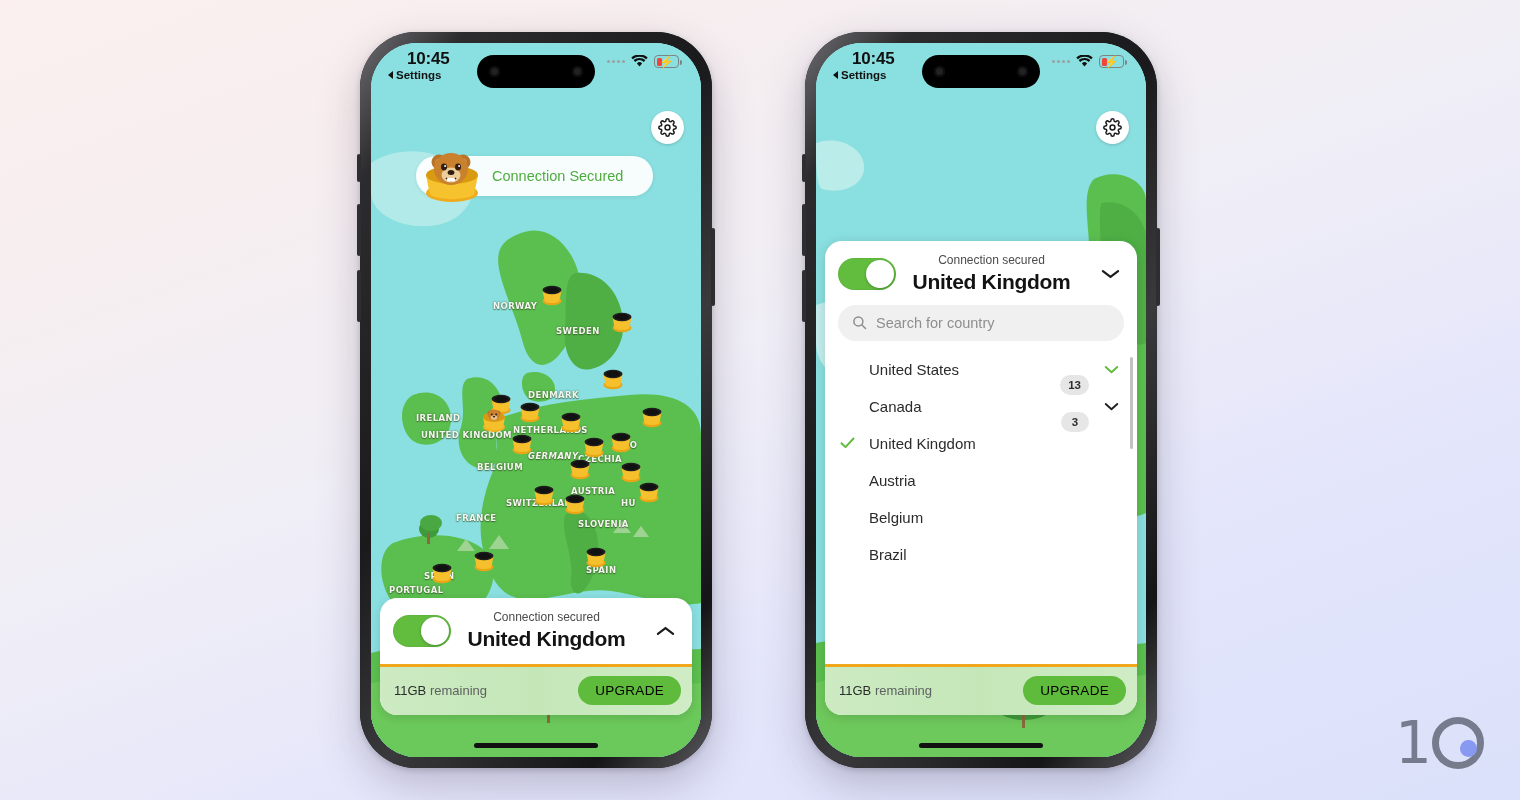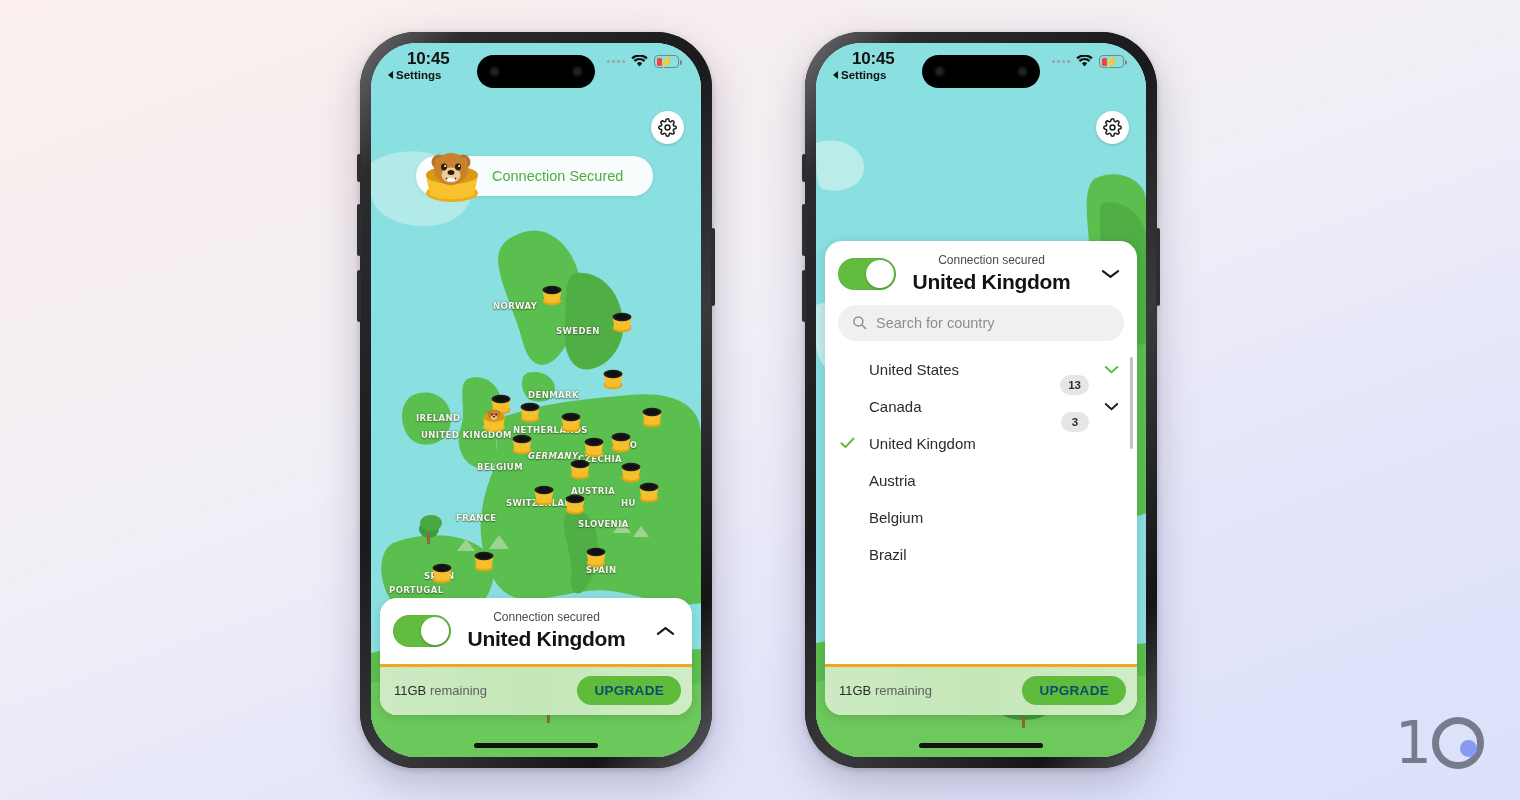--- a/index.html
+++ b/index.html
@@ -151,21 +151,21 @@
   .chev-btn { width: 26px; flex: 0 0 auto; display: flex; align-items: center; justify-content: center; }
   .conn-divider { height: 3px; background: #f0a71b; }
   .conn-bottom {
     display: flex; align-items: center; justify-content: space-between;
     padding: 9px 11px 10px 14px;
     background: linear-gradient(90deg,#cdeac2 0%, #c4e7b8 50%, #d0ecc6 100%);
   }
   .data-left { font-size: 13px; color: #5d6160; }
   .data-left b { color: #2b2d2c; font-weight: 400; }
   .upgrade-btn {
-    background: #5fbb3c; color: #0c4a6e; font-size: 13.5px; font-weight: 700;
+    background: #5fbb3c; color: #000000; font-size: 13.5px; font-weight: 400;
     padding: 7px 17px; border-radius: 17px; letter-spacing: .3px;
   }
 
   
   .country-panel {
     position: absolute; left: 9px; right: 9px; top: 198px; bottom: 42px; z-index: 30;
     background: #fff; border-radius: 17px; overflow: hidden;
     box-shadow: 0 2px 12px rgba(0,0,0,.15);
     display: flex; flex-direction: column;
   }

